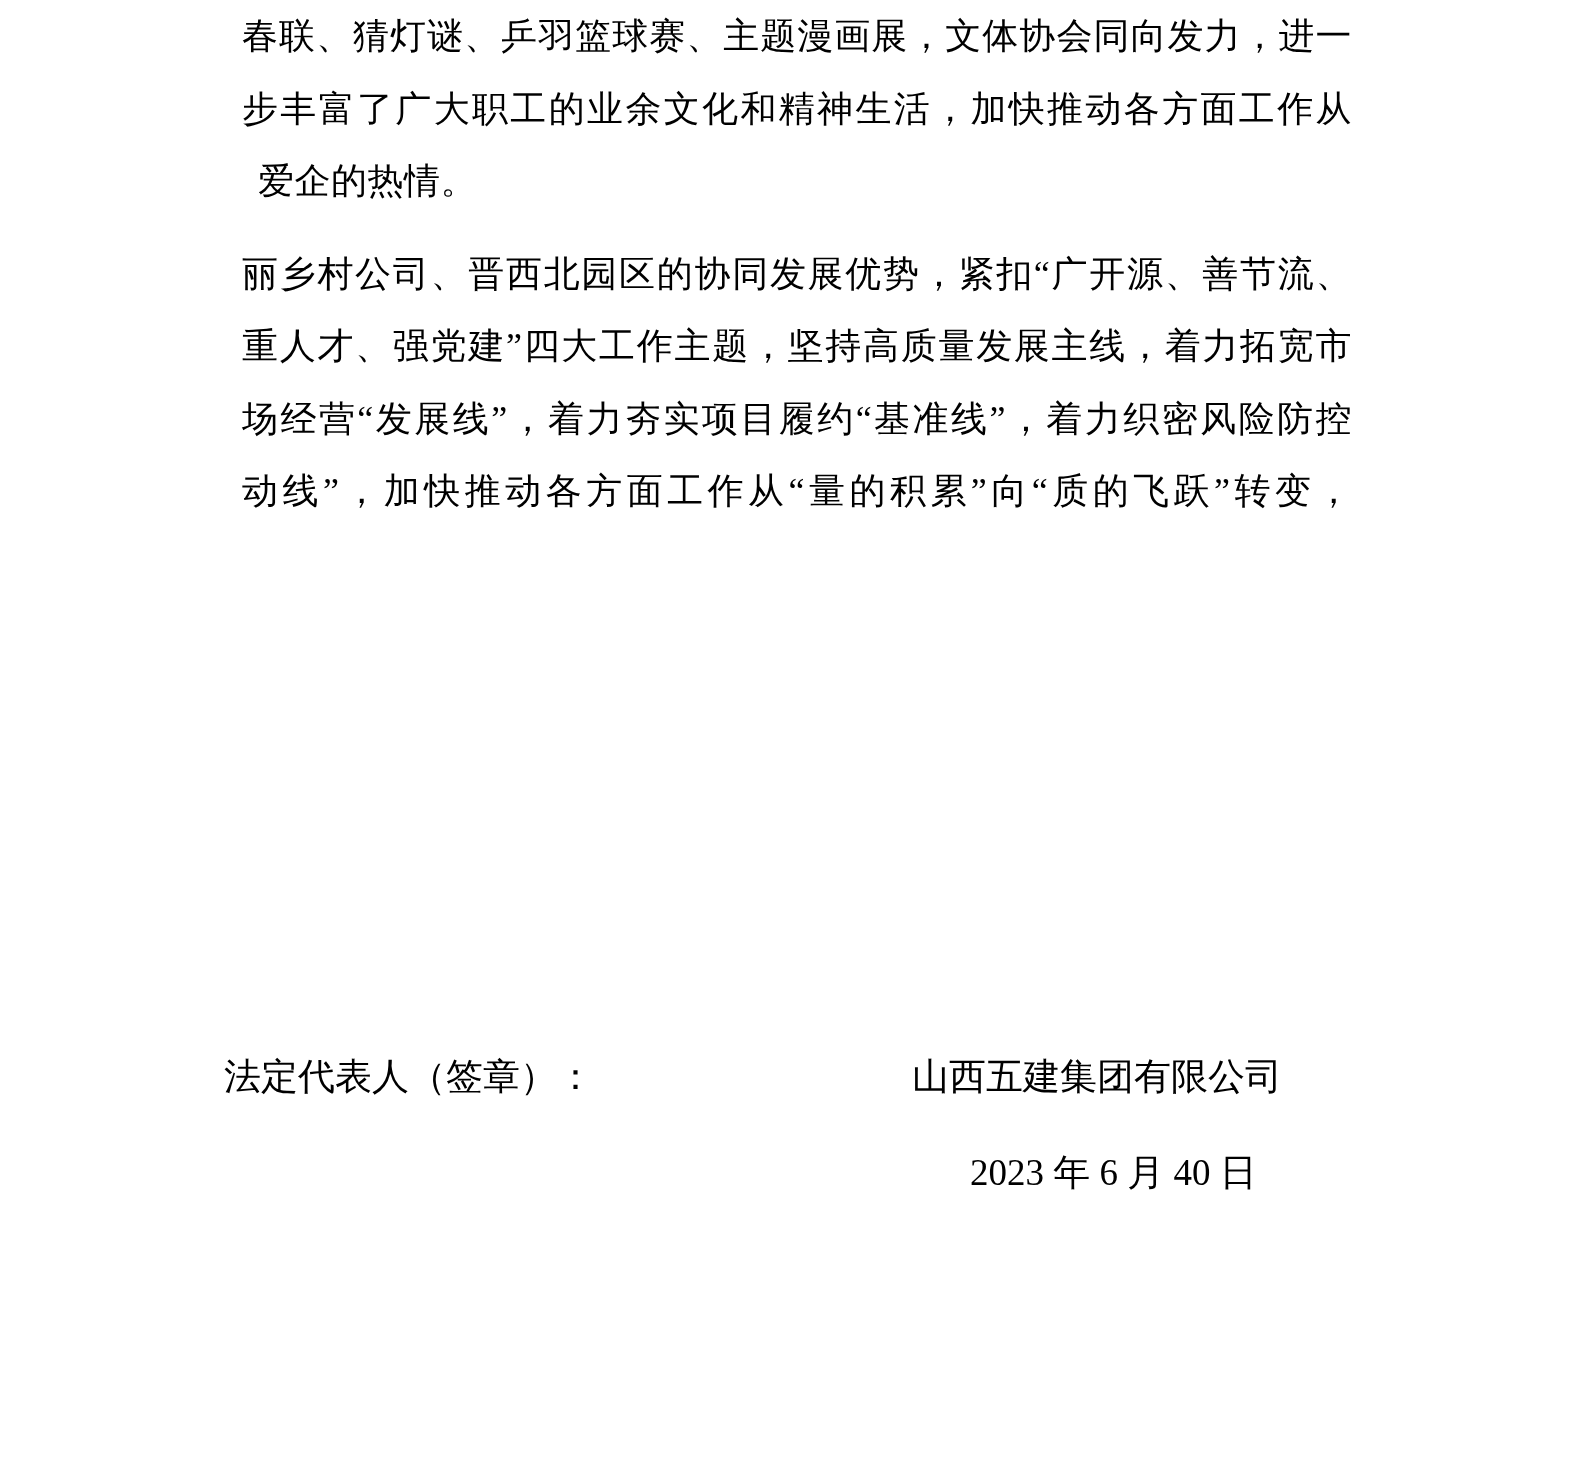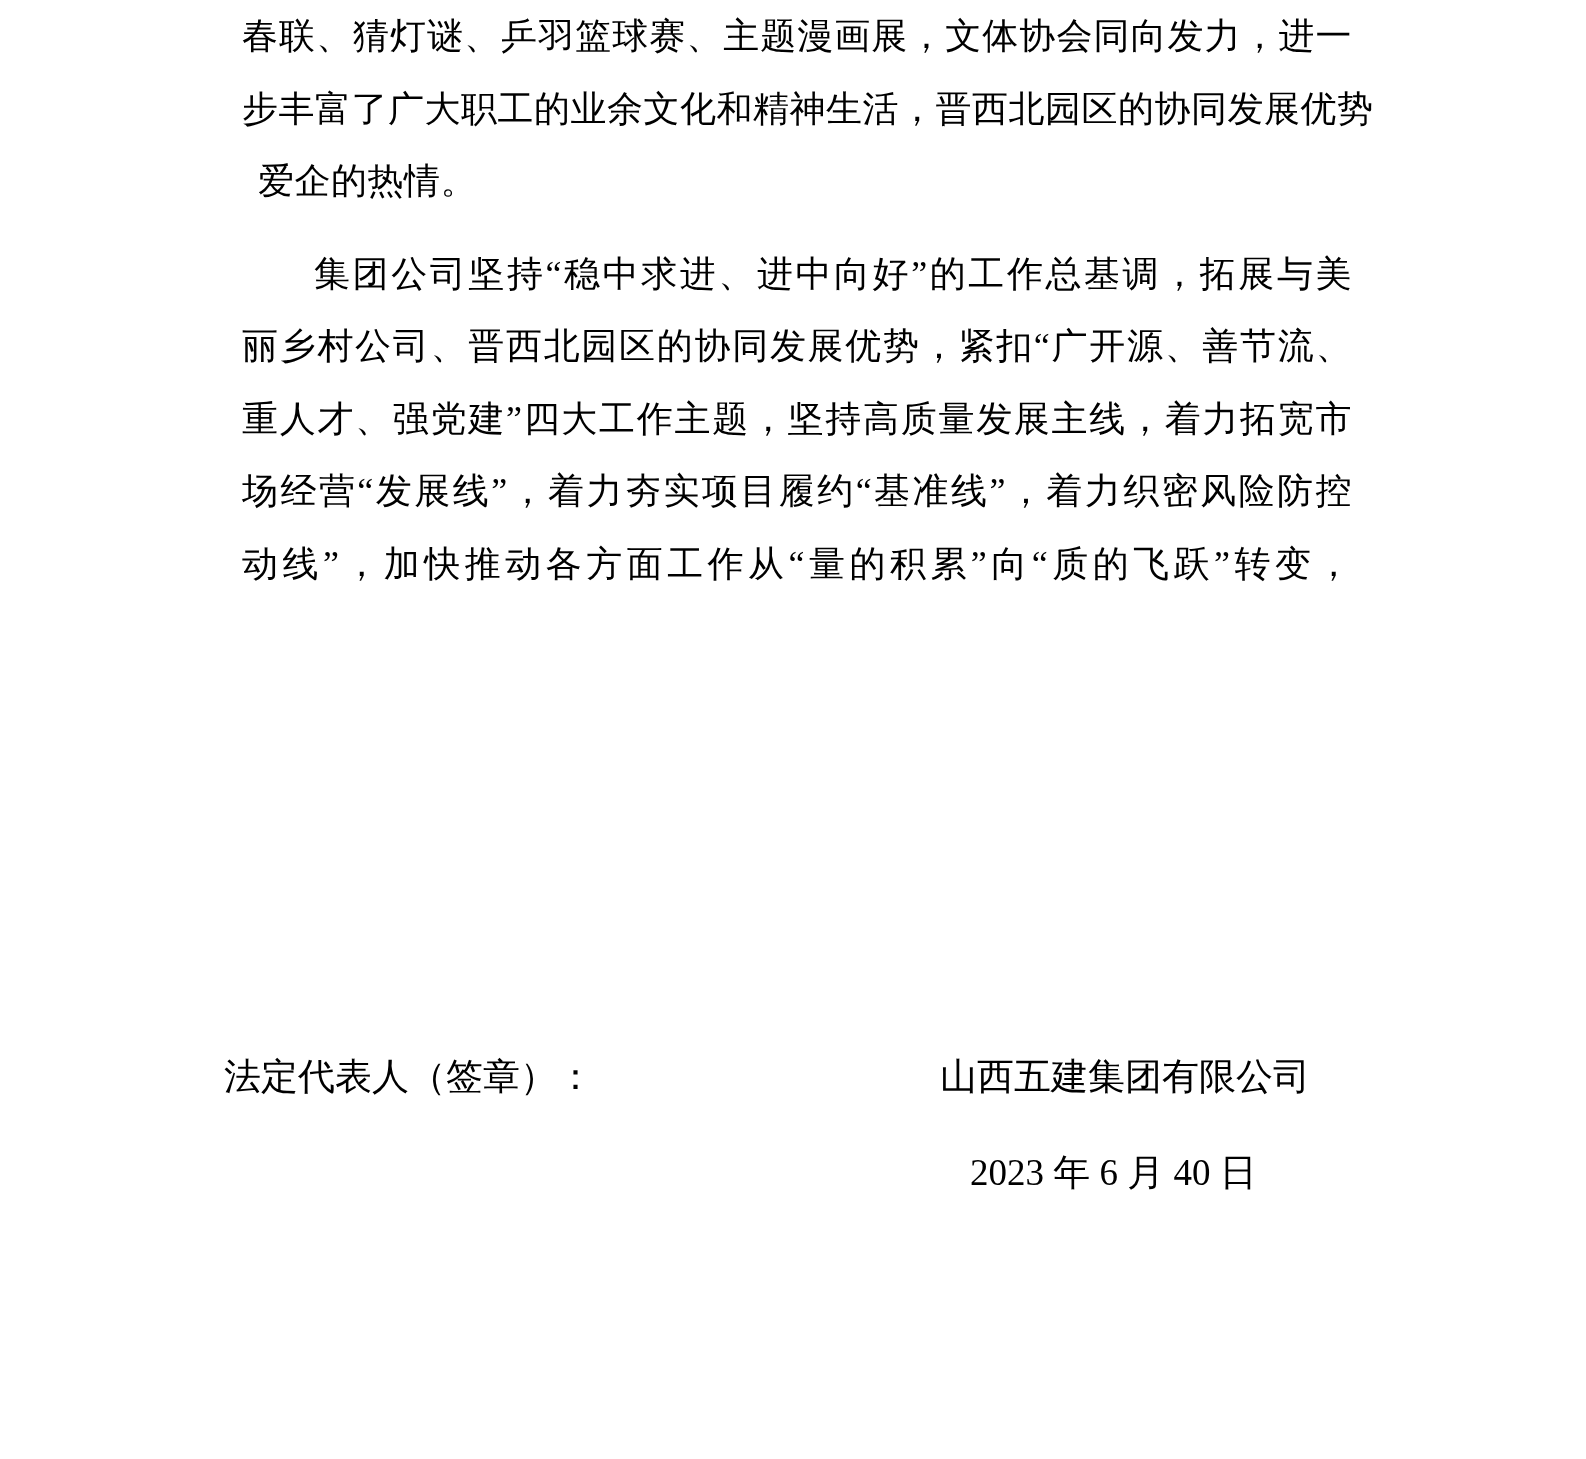--- a/index.html
+++ b/index.html
@@ -46,21 +46,21 @@
   .sig-label {
     position: absolute;
     left: 224px;
     top: 1056px;
     font-size: 37px;
     line-height: 42px;
     white-space: nowrap;
   }
   .sig-company {
     position: absolute;
-    left: 940px;
+    left: 912px;
     top: 1056px;
     font-size: 37px;
     line-height: 42px;
     white-space: nowrap;
   }
   .sig-date {
     position: absolute;
     left: 970px;
     top: 1152px;
     font-size: 37px;
@@ -69,25 +69,24 @@
   }
 </style>
 </head>
 <body>
 
 <div class="page">
 
   <div class="body-text">
     <div class="paragraph">
         <div class="line">春联、猜灯谜、乒羽篮球赛、主题漫画展，文体协会同向发力，进一</div>
-        <div class="line">步丰富了广大职工的业余文化和精神生活，晋西北园区的协同发展优势</div>
+        <div class="line">步丰富了广大职工的业余文化和精神生活，加快推动各方面工作从</div>
         <div class="line last">爱企的热情。</div>
       </div>
     <div class="paragraph">
-        <div class="line first-indent">集团公司坚持“稳中求进、进中向好”的工作总基调，拓展与美</div>
         <div class="line">丽乡村公司、晋西北园区的协同发展优势，紧扣“广开源、善节流、</div>
         <div class="line">重人才、强党建”四大工作主题，坚持高质量发展主线，着力拓宽市</div>
         <div class="line">场经营“发展线”，着力夯实项目履约“基准线”，着力织密风险防控</div>
         <div class="line">动线”，加快推动各方面工作从“量的积累”向“质的飞跃”转变，</div>
       </div>
   </div>
 
   <div class="sig-label">法定代表人（签章）：</div>
 
   <div class="sig-company">山西五建集团有限公司</div>

